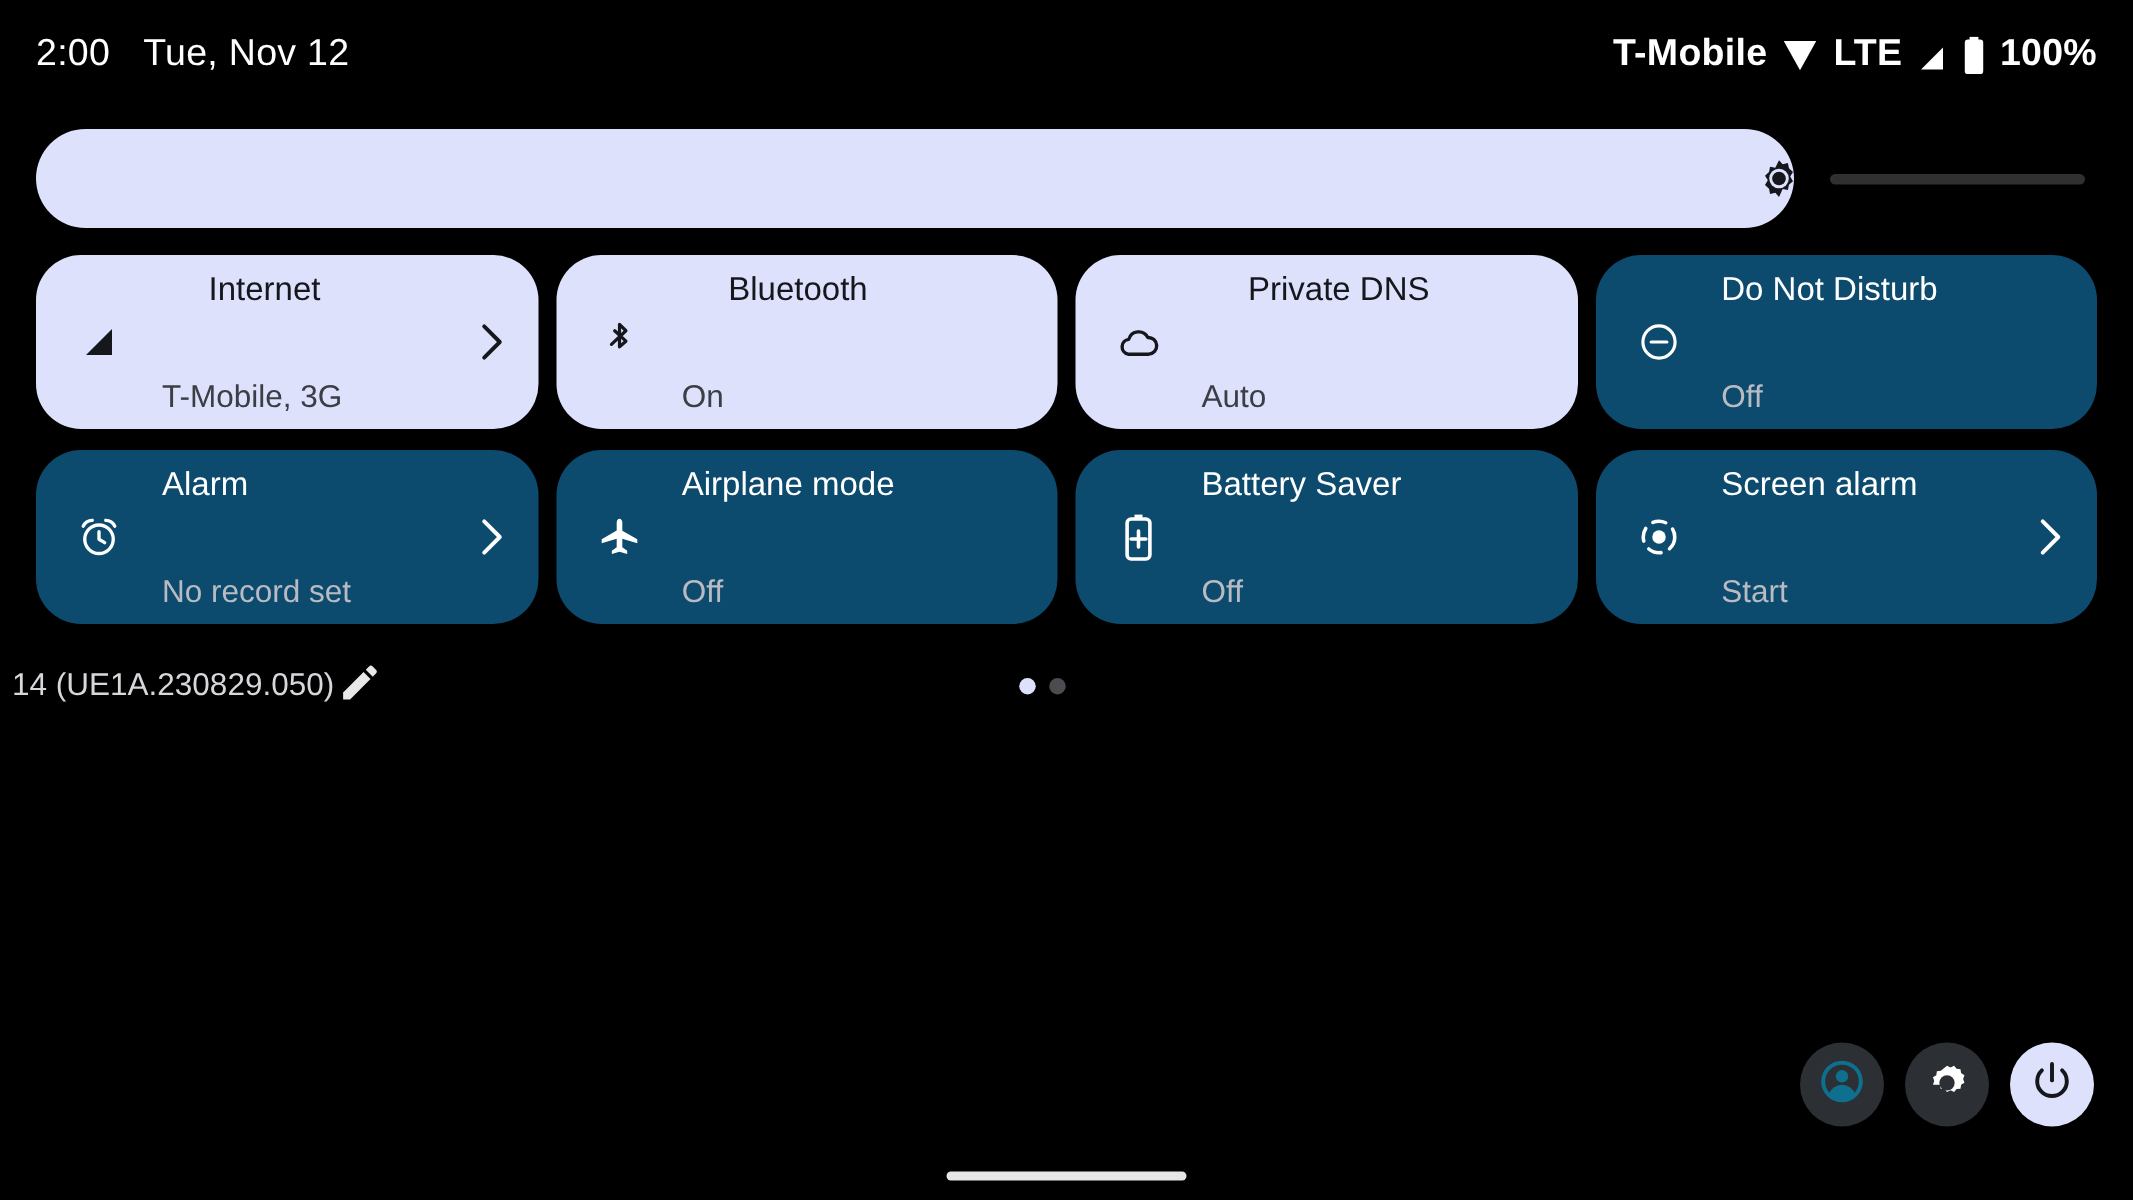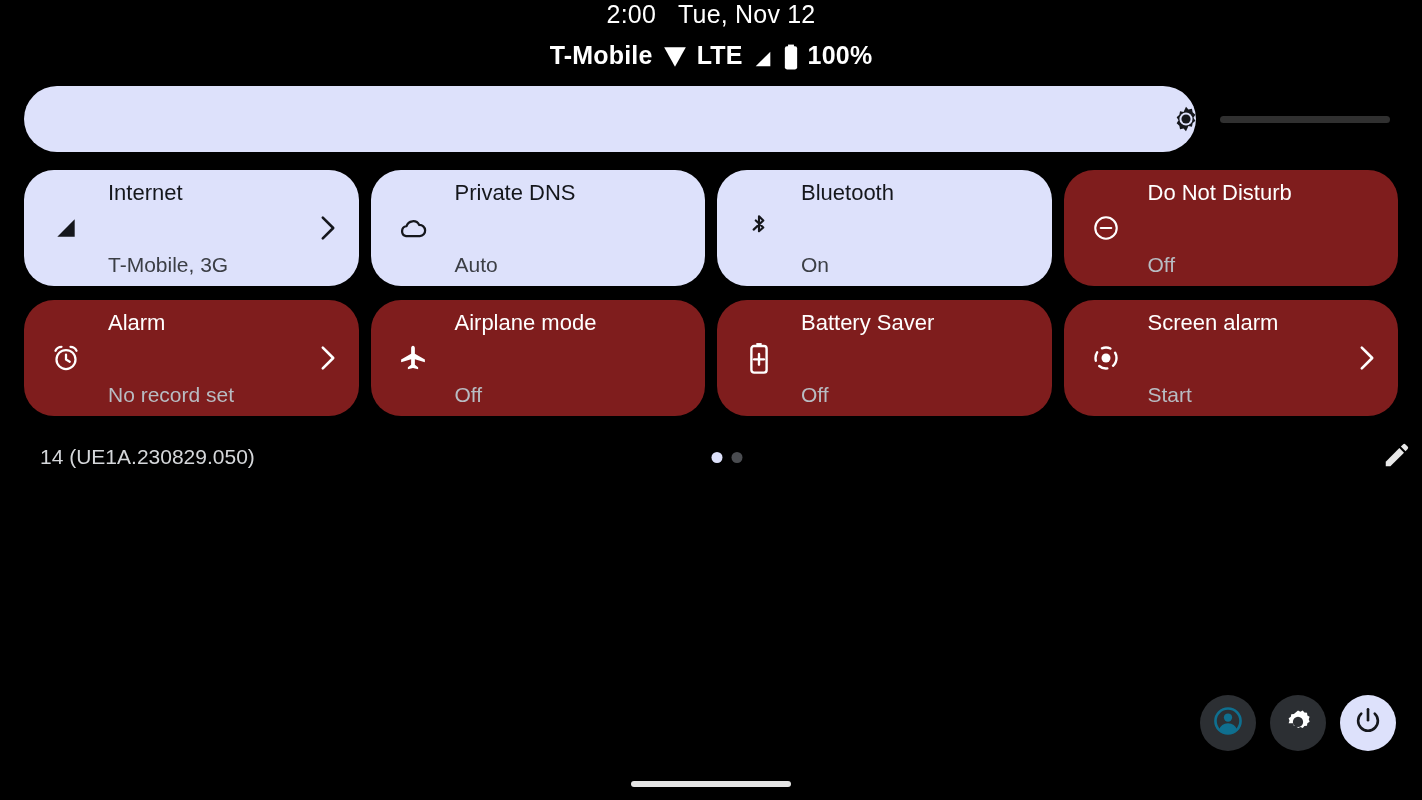--- a/index.html
+++ b/index.html
@@ -8,22 +8,21 @@
     background: #000000;
     font-family: "Liberation Sans", sans-serif;
     overflow: hidden;
   }
   .screen { position: relative; width: 1422px; height: 800px; background: #000; }
 
   
   .statusbar {
     position: absolute; top: 0; left: 0; width: 1422px; height: 70px;
     display: flex; align-items: center; justify-content: space-between;
-    padding: 0 24px;
-    flex-direction: column;
+    padding: 16px 24px;
   }
   .sb-left { display: flex; align-items: center; gap: 22px; }
   .sb-right { display: flex; align-items: flex-end; gap: 9px; font-weight: bold; }
   .sb-text { color: #ffffff; font-size: 25px; letter-spacing: .2px; }
   .sb-icon { display: flex; align-items: center; }
 
   
   .brightness-wrap {
     position: absolute; top: 86px; left: 24px;
     width: 1374px; height: 66px;
@@ -51,39 +50,39 @@
     grid-auto-rows: 116px;
     gap: 14px 12px;
   }
   .tile {
     border-radius: 30px;
     display: flex; align-items: center;
     padding: 0 22px 0 26px;
     position: relative;
   }
   .tile.active { background: #dde1fb; }
-  .tile.inactive { background: #7f1d1d; align-items: center; }
+  .tile.inactive { background: #0c4a6e; align-items: center; }
   .tile-icon {
     width: 32px; height: 32px; flex: 0 0 32px;
     display: flex; align-items: center; justify-content: center;
     margin-right: 26px;
   }
   .tile-texts { display: flex; flex-direction: column; gap: 3px; min-width: 0; flex: 1; }
   .tile-title { font-size: 22px; line-height: 26px; white-space: nowrap; }
   .tile-sub { font-size: 21px; line-height: 25px; white-space: nowrap; margin-top: 43px; }
-  .tile.active .tile-title { color: #15171c; }
+  .tile.active .tile-title { color: #15171c; margin-left: 31px; }
   .tile.active .tile-sub { color: #3b3e45; }
   .tile.inactive .tile-title { color: #ffffff; }
   .tile.inactive .tile-sub { color: #b8bcc2; }
   .tile-chev { width: 18px; height: 30px; flex: 0 0 18px; display: flex; align-items: center; justify-content: center; }
 
   
   .footer {
-    position: absolute; top: 437px; left: 40px; width: 1374px; height: 40px;
-    display: flex; align-items: center; justify-content: space-between;
+    position: absolute; top: 437px; left: 8px; width: 1374px; height: 40px;
+    display: flex; align-items: center; 
   }
   .build-text { color: #d5d7da; font-size: 21px; }
   .page-dots { position: absolute; left: 50%; transform: translateX(-50%); display: flex; gap: 9px; align-items: center; }
   .dot { width: 11px; height: 11px; border-radius: 50%; }
   .dot.on { background: #dde1fb; }
   .dot.off { background: #4a4c50; }
   .edit-btn { width: 34px; height: 34px; display: flex; align-items: center; justify-content: center; }
 
   
   .actions {
@@ -162,39 +161,39 @@
       </span>
       <span class="tile-chev">
         <svg width="16" height="26" viewBox="0 0 12 20">
             <path d="M2 2 L10 10 L2 18" stroke="#15171c" stroke-width="2" fill="none" stroke-linecap="round" stroke-linejoin="round"></path>
           </svg>
       </span>
     </div>
 
     <div class="tile active">
       <span class="tile-icon">
+        <svg width="26" height="30" viewBox="0 0 18 28">
+          <path d="M6 7 L13 13.5 L9 17 L9 3 L13 7 L4 15.5" stroke="#15171c" stroke-width="2" fill="none" stroke-linecap="round" stroke-linejoin="round"></path>
+        </svg>
+      </span>
+      <span class="tile-texts">
+        <span class="tile-title">Bluetooth</span>
+        <span class="tile-sub">On</span>
+      </span>
+    </div>
+
+    <div class="tile active">
+      <span class="tile-icon">
         <svg width="30" height="26" viewBox="0 0 24 20">
           <path d="M6.5 16.5 A4 4 0 0 1 6.8 8.6 A5.5 5.5 0 0 1 17 7.6 A4.4 4.4 0 0 1 17.5 16.5 Z" stroke="#15171c" stroke-width="1.8" fill="none" stroke-linejoin="round"></path>
         </svg>
       </span>
       <span class="tile-texts">
         <span class="tile-title">Private DNS</span>
         <span class="tile-sub">Auto</span>
-      </span>
-    </div>
-
-    <div class="tile active">
-      <span class="tile-icon">
-        <svg width="26" height="30" viewBox="0 0 18 28">
-          <path d="M6 7 L13 13.5 L9 17 L9 3 L13 7 L4 15.5" stroke="#15171c" stroke-width="2" fill="none" stroke-linecap="round" stroke-linejoin="round"></path>
-        </svg>
-      </span>
-      <span class="tile-texts">
-        <span class="tile-title">Bluetooth</span>
-        <span class="tile-sub">On</span>
       </span>
     </div>
 
     <div class="tile inactive">
       <span class="tile-icon">
         <svg width="28" height="28" viewBox="0 0 24 24">
           <circle cx="12" cy="12" r="9.2" stroke="#fff" stroke-width="1.8" fill="none"></circle>
           <line x1="7.5" y1="12" x2="16.5" y2="12" stroke="#fff" stroke-width="1.8" stroke-linecap="round"></line>
         </svg>
       </span>

